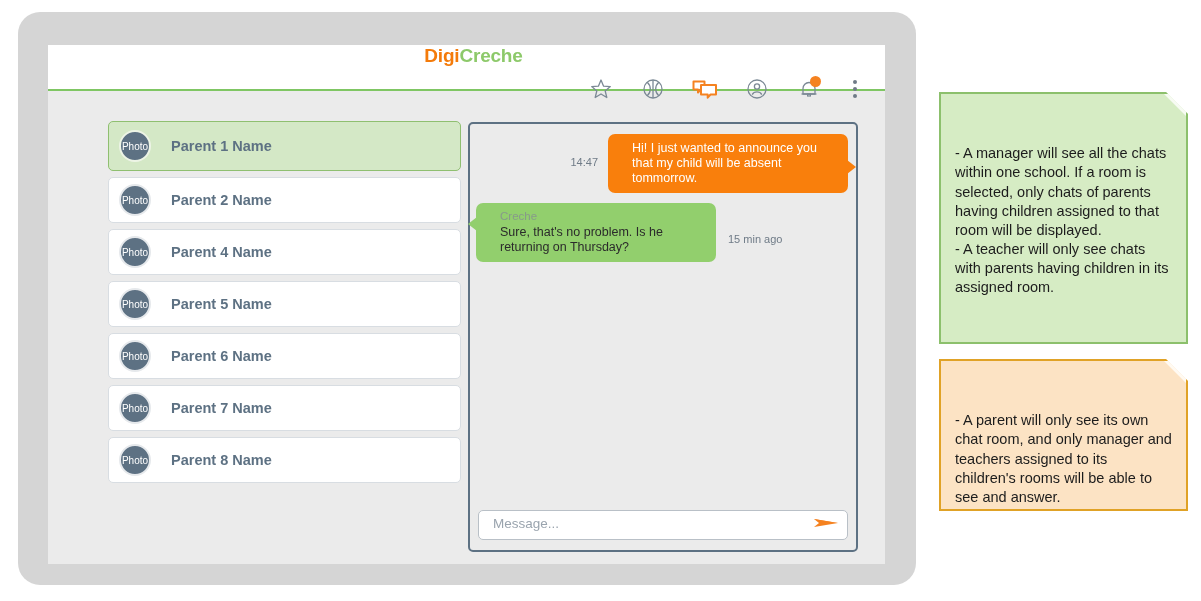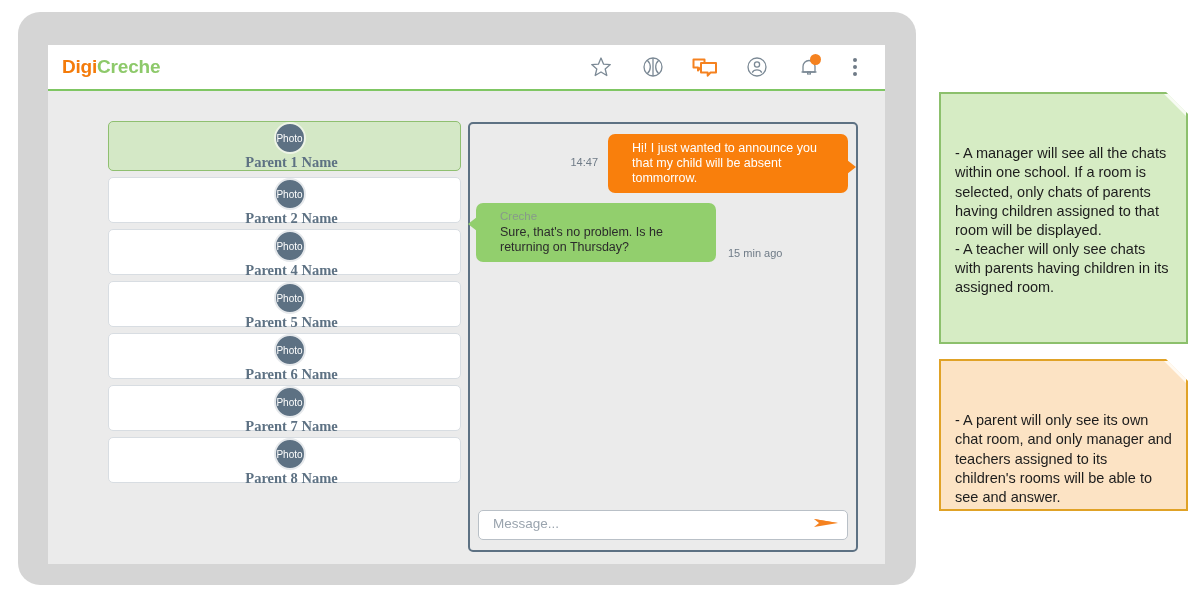--- a/index.html
+++ b/index.html
@@ -24,21 +24,21 @@
     width: 837px; height: 519px;
     background: #ebebeb;
   }
 
   
   .app-header {
     position: absolute; left: 0; top: 0;
     width: 837px; height: 46px;
     background: #ffffff;
     border-bottom: 2px solid #7fc663;
-    display: flex; align-items: center;
+    display: flex; align-items: center; flex-direction: column;
   }
   .logo {
     margin-left: 14px;
     font-size: 19px; font-weight: bold; letter-spacing: -0.2px;
     white-space: nowrap;
   }
   .logo .digi  { color: #f47b0a; }
   .logo .creche{ color: #8dc96a; }
 
   .header-icons {
@@ -68,42 +68,40 @@
     width: 353px;
   }
   .parent-item {
     height: 46px;
     background: #ffffff;
     border: 1px solid #d8dde2;
     border-radius: 5px;
     margin-bottom: 6px;
     display: flex; align-items: center;
     padding-left: 10px;
-    flex-direction: column;
   }
   .parent-item.selected {
     background: #d4e8c6;
     border: 1px solid #8fbf70;
     height: 50px;
   }
   .avatar {
     width: 32px; height: 32px; border-radius: 50%;
     background: #5d7183;
     border: 2px solid #e6e9ec;
     color: #ffffff;
     font-size: 10px;
     display: flex; align-items: center; justify-content: center;
     flex: 0 0 auto;
   }
   .parent-item.selected .avatar { border-color: #edf4e6; }
   .parent-name {
-    margin-left: 4px;
+    margin-left: 20px;
     font-size: 14.5px; font-weight: bold;
     color: #5d7183;
-    font-family: Liberation Serif, serif;
   }
 
   
   .chat-panel {
     position: absolute; left: 420px; top: 77px;
     width: 390px; height: 430px;
     background: #ebebeb;
     border: 2px solid #5d7183;
     border-radius: 5px;
   }
@@ -143,21 +141,21 @@
     border-right: 9px solid #92cf6d;
   }
   .sender {
     font-size: 11.5px; color: #879a8a; margin-bottom: 1px;
   }
   .time {
     font-size: 11px; color: #6f7b87;
     white-space: nowrap;
   }
   .time.left  { margin-right: 10px; margin-top: 22px; }
-  .time.right { margin-left: 12px; margin-top: 44px; }
+  .time.right { margin-left: 12px; margin-top: 30px; }
 
   
   .composer {
     position: absolute; left: 8px; right: 8px; bottom: 10px;
     height: 30px;
     background: #ffffff;
     border: 1px solid #b9c0c7;
     border-radius: 5px;
     display: flex; align-items: center;
     padding: 0 8px 4px 12px;

